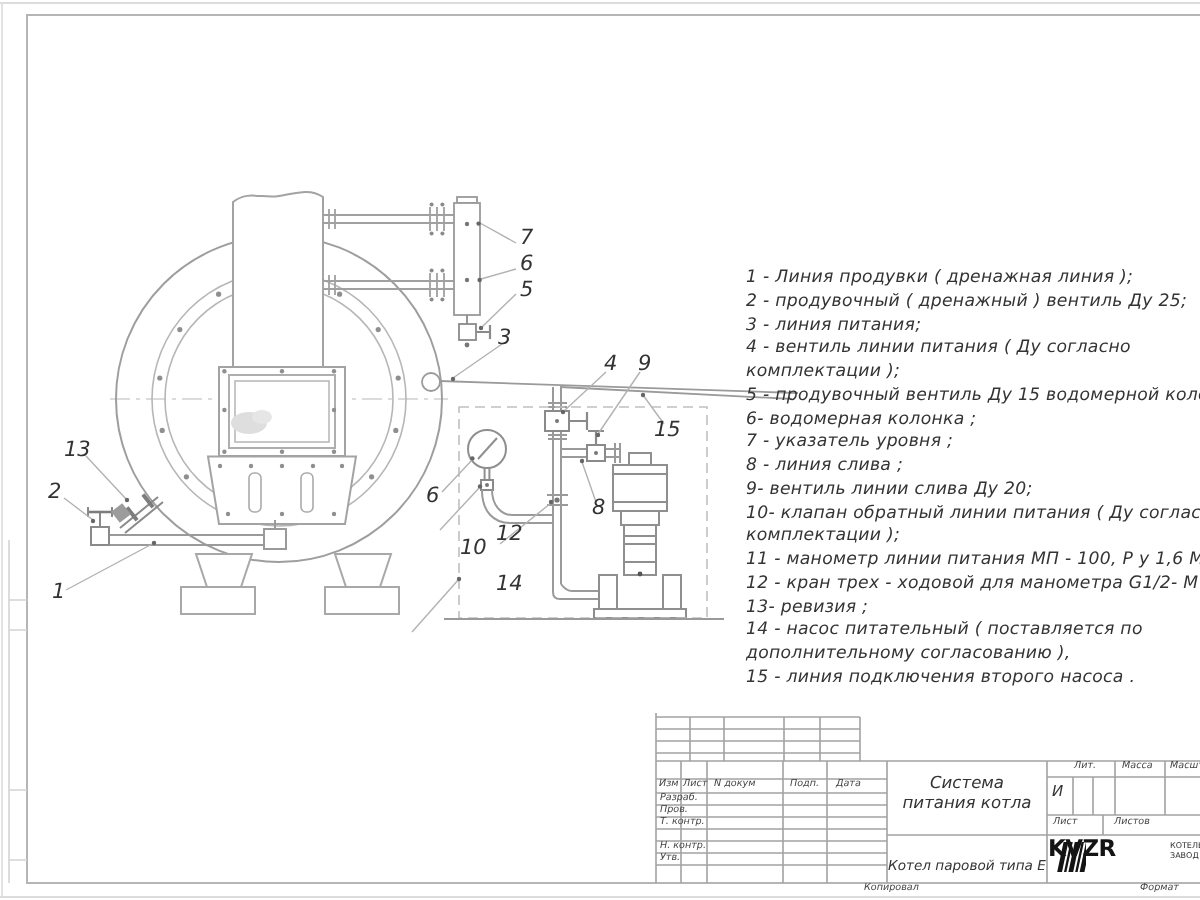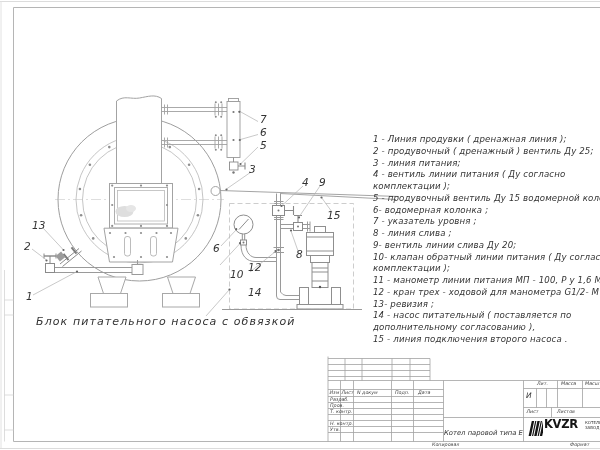--- a/index.html
+++ b/index.html
@@ -8,21 +8,21 @@
   svg{position:absolute;left:0;top:0;}
   .t{position:absolute;font-style:italic;color:#3a3a3a;white-space:nowrap;line-height:1;}
   .legend{position:absolute;left:373px;top:134px;width:237px;}
   .legend .ln{font-style:italic;color:#343434;font-size:8.6px;line-height:11.75px;white-space:nowrap;letter-spacing:0.15px;}
   .callout{font-size:10.5px;color:#333;}
   .caption{left:36px;top:316px;font-size:11px;letter-spacing:1.1px;color:#333;}
   .tb{font-size:4.8px;color:#444;}
   .tb-title{left:444px;top:387px;width:79px;text-align:center;font-size:8.3px;line-height:9.8px;color:#333;}
   .tb-sub{left:444px;top:430px;width:79px;text-align:left;font-size:6.8px;color:#333;}
   .lit-val{left:526px;top:392px;font-size:7.5px;color:#333;}
-  .logo-text{left:544px;top:419px;font-size:11.5px;font-weight:bold;font-style:normal;
+  .logo-text{left:524px;top:419px;font-size:11.5px;font-weight:bold;font-style:normal;
              letter-spacing:-0.3px;color:#141414;}
   .logo-sub{left:585px;top:421px;font-size:4px;line-height:4.6px;font-style:normal;color:#333;}
 </style>
 </head>
 <body>
 
 <div class="sheet">
 
   <svg width="600" height="450" viewBox="0 0 600 450">
 
@@ -265,33 +265,36 @@
   <span class="t callout" style="left:260px;top:114px;">7</span>
   <span class="t callout" style="left:296px;top:249px;">8</span>
   <span class="t callout" style="left:319px;top:177px;">9</span>
   <span class="t callout" style="left:230px;top:269px;">10</span>
   <span class="t callout" style="left:213px;top:243px;">6</span>
   <span class="t callout" style="left:212px;top:262px;margin-left:36px;">12</span>
   <span class="t callout" style="left:32px;top:220px;">13</span>
   <span class="t callout" style="left:248px;top:287px;text-align:center;">14</span>
   <span class="t callout" style="left:327px;top:210px;font-style:italic;">15</span>
 
-  <div class="t caption">Блок питательного насоса с обвязкой</div>
 
   <span class="t tb" style="left:329.5px;top:391px;">Изм</span>
   <span class="t tb" style="left:341.5px;top:391px;">Лист</span>
   <span class="t tb" style="left:357px;top:391px;">N докум</span>
   <span class="t tb" style="left:395px;top:391px;">Подп.</span>
   <span class="t tb" style="left:418px;top:391px;">Дата</span>
   <span class="t tb" style="left:330px;top:398px;">Разраб.</span>
   <span class="t tb" style="left:330px;top:403.8px;">Пров.</span>
   <span class="t tb" style="left:330px;top:409.5px;">Т. контр.</span>
   <span class="t tb" style="left:330px;top:421.5px;">Н. контр.</span>
   <span class="t tb" style="left:330px;top:427.5px;">Утв.</span>
 
+  <div class="t tb-title">
+    <div>Система</div>
+    <div>питания котла</div>
+  </div>
   <div class="t tb-sub">Котел паровой типа Е</div>
 
   <span class="t tb" style="left:537px;top:382px;">Лит.</span>
   <span class="t tb" style="left:561px;top:382px;">Масса</span>
   <span class="t tb" style="left:585px;top:382px;">Масшта</span>
   <span class="t lit-val">И</span>
   <span class="t tb" style="left:526.5px;top:410px;">Лист</span>
   <span class="t tb" style="left:557px;top:410px;">Листов</span>
   <span class="t tb" style="left:432px;top:442.5px;">Копировал</span>
   <span class="t tb" style="left:570px;top:442.5px;">Формат</span>

